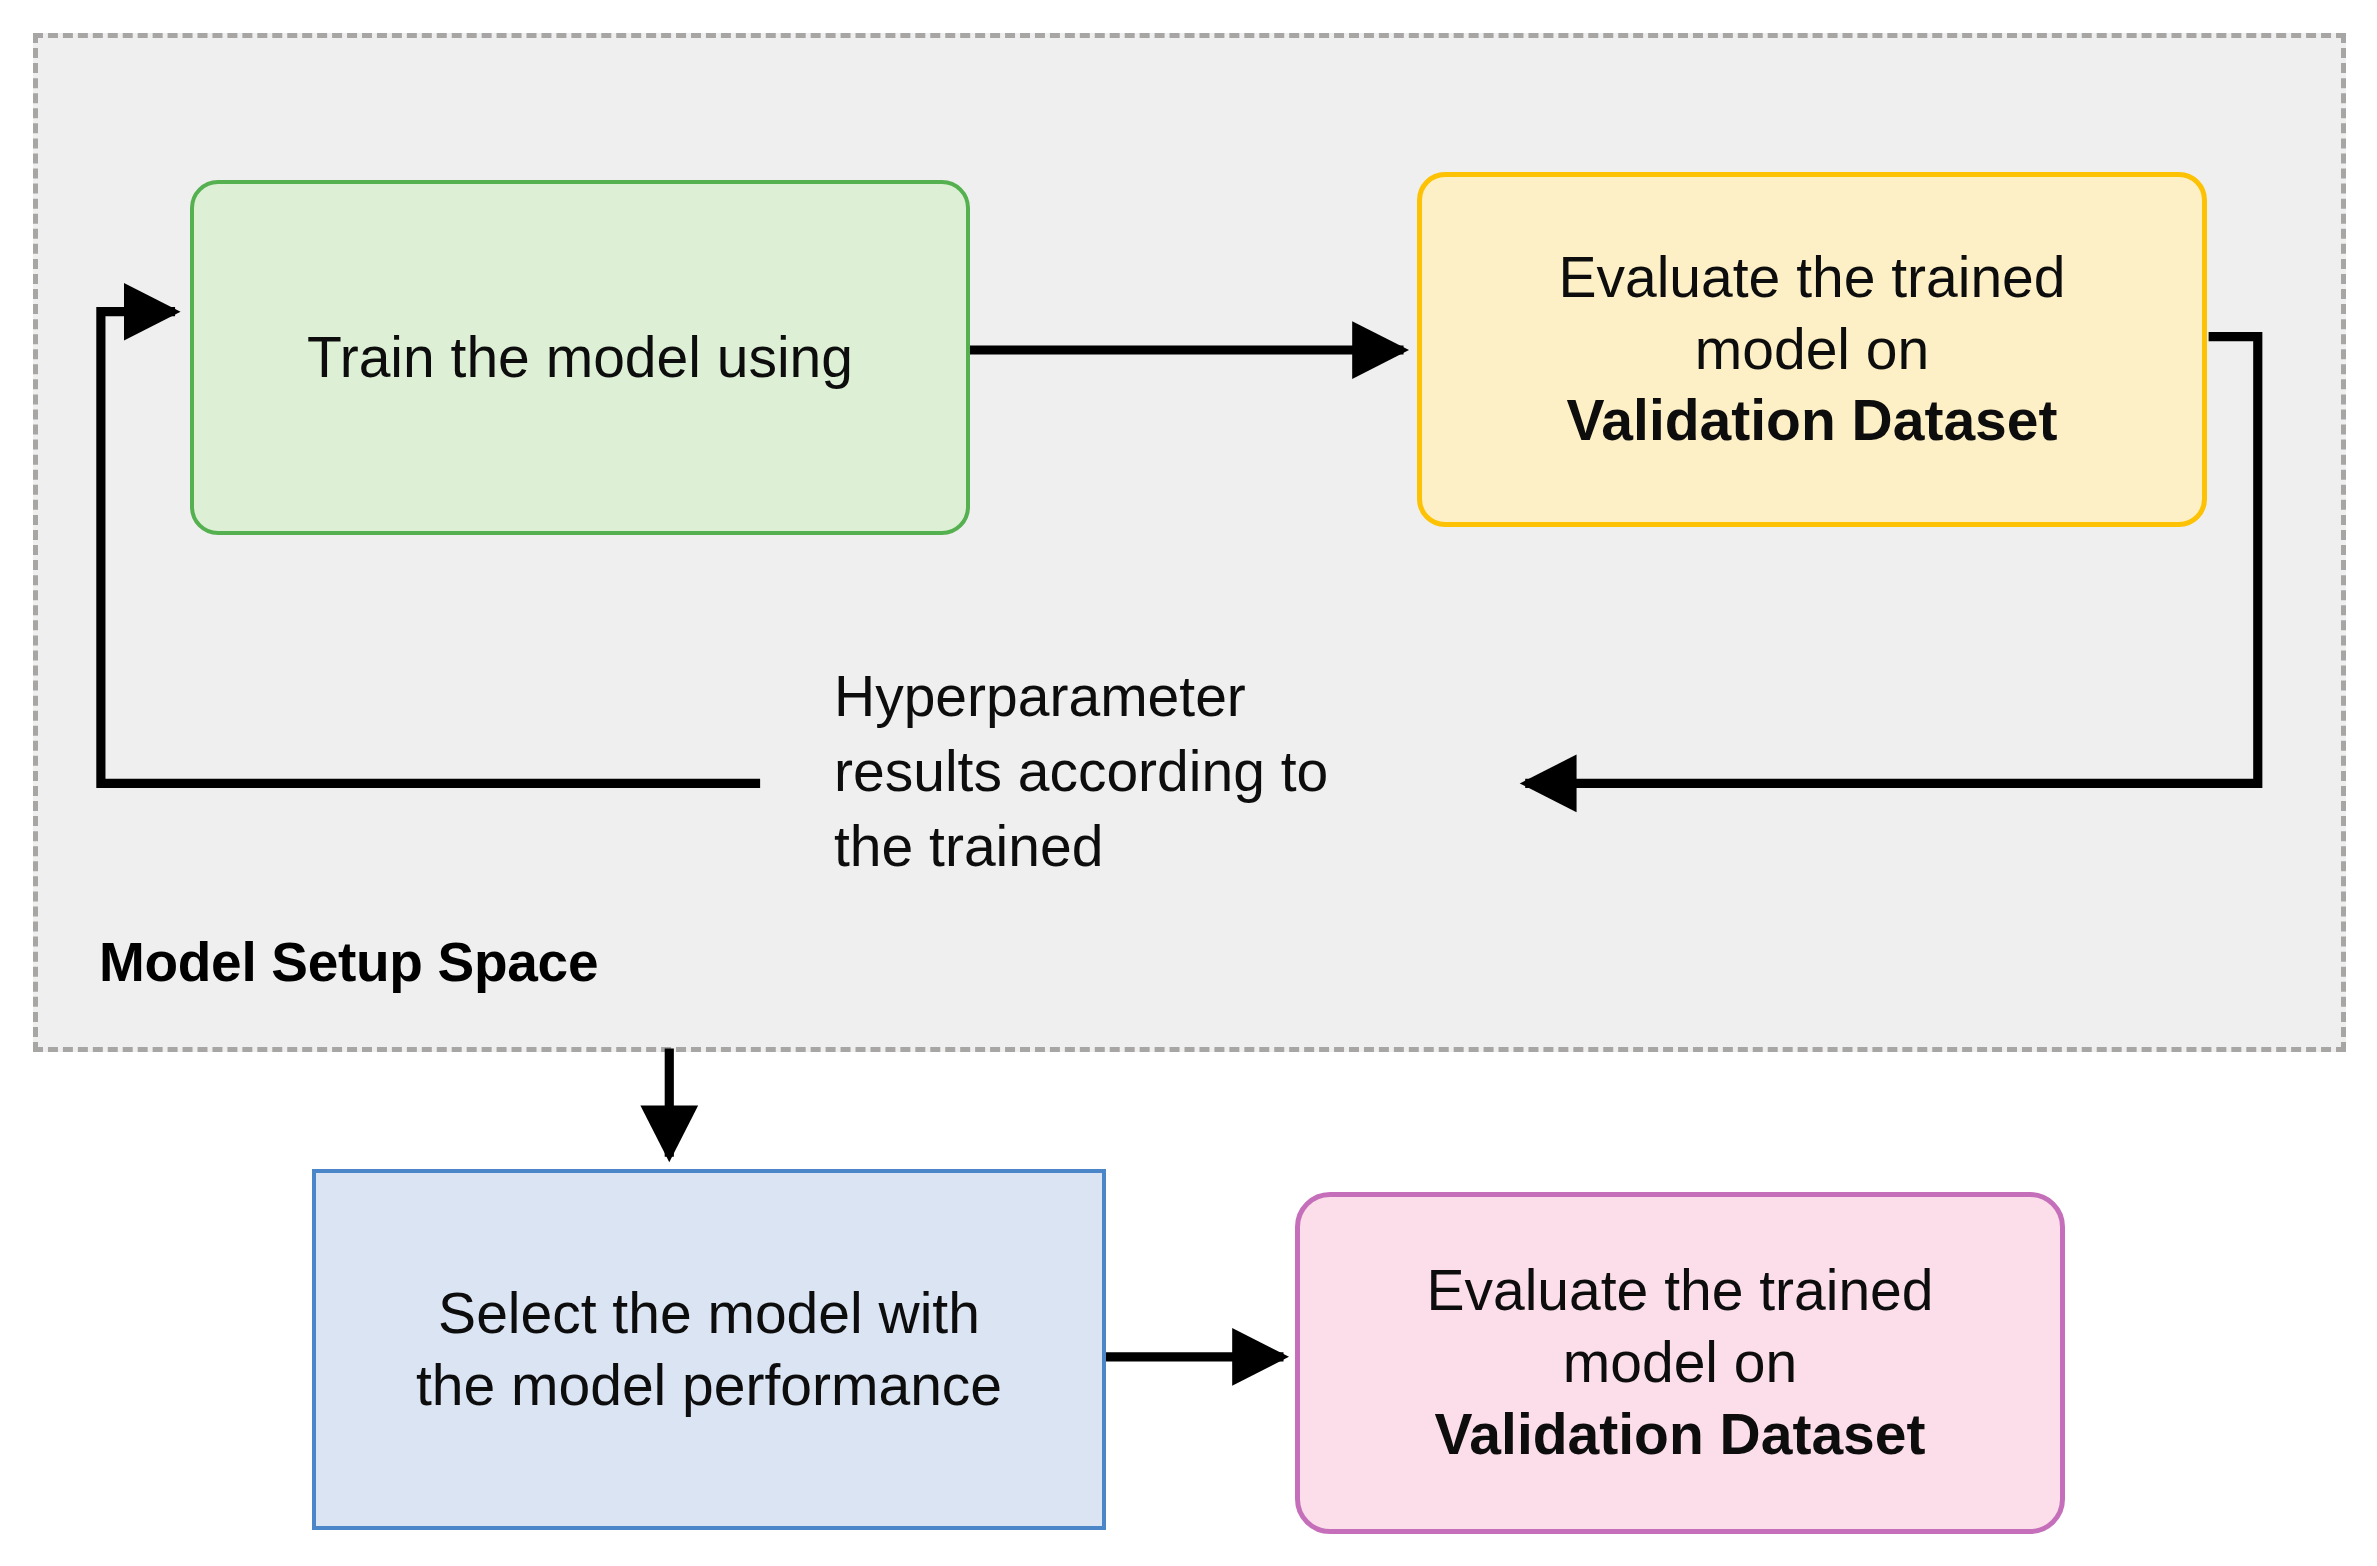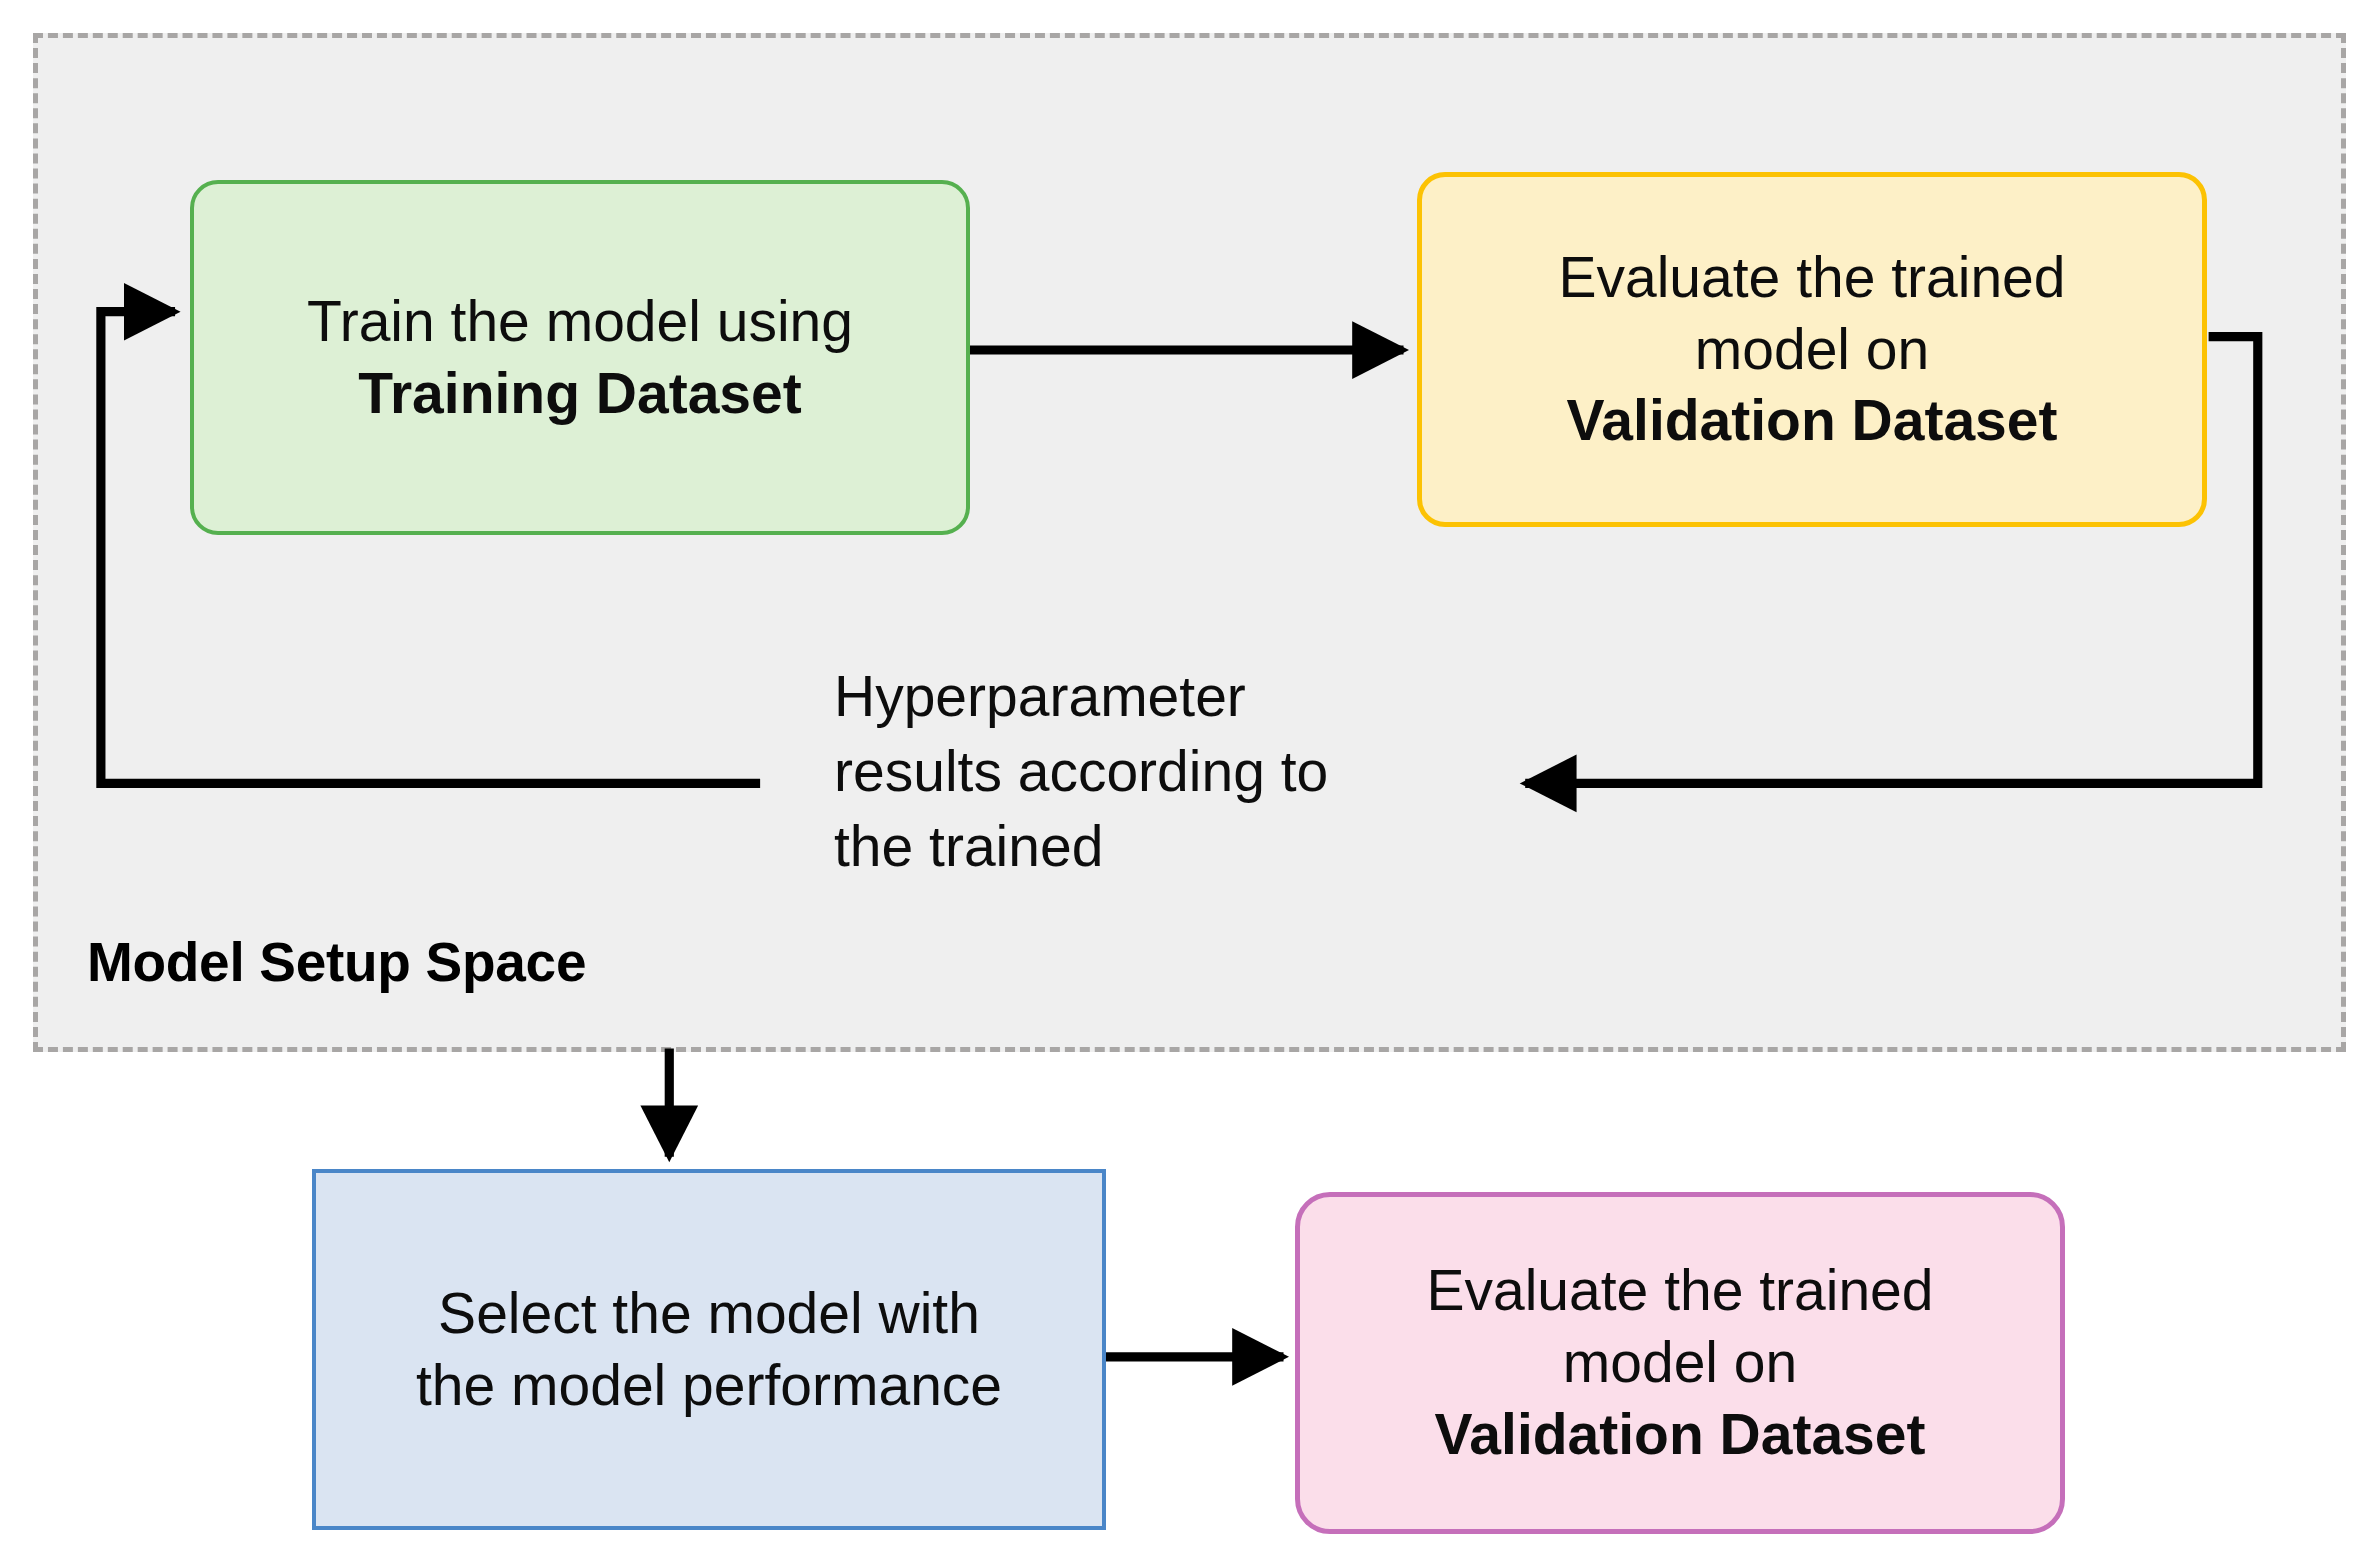--- a/index.html
+++ b/index.html
@@ -25,21 +25,21 @@
     left: 33px;
     top: 33px;
     width: 2313px;
     height: 1019px;
     background: #efefef;
     border: 5px dashed #a8a6a5;
     box-sizing: border-box;
   }
   .space-label {
     position: absolute;
-    left: 87px;
+    left: 99px;
     top: 930px;
     font-size: 55px;
     font-weight: bold;
     color: #000000;
     letter-spacing: -0.3px;
     white-space: nowrap;
   }
 
   
   .node {
@@ -157,21 +157,20 @@
     </g>
 
     <g>
       <path d="M1327,1628 L1540,1628" stroke="#000000" stroke-width="11" fill="none" marker-end="url(#arrowhead)"></path>
     </g>
   </svg>
 
   <div class="node node-train">
     <div class="txt">
       <span>Train the model using</span><br>
-      <b>Training Dataset</b>
     </div>
   </div>
 
   <div class="node node-eval-val">
     <div class="txt">
       <span>Evaluate the trained</span><br>
       <span>model on</span><br>
       <b>Validation Dataset</b>
     </div>
   </div>

